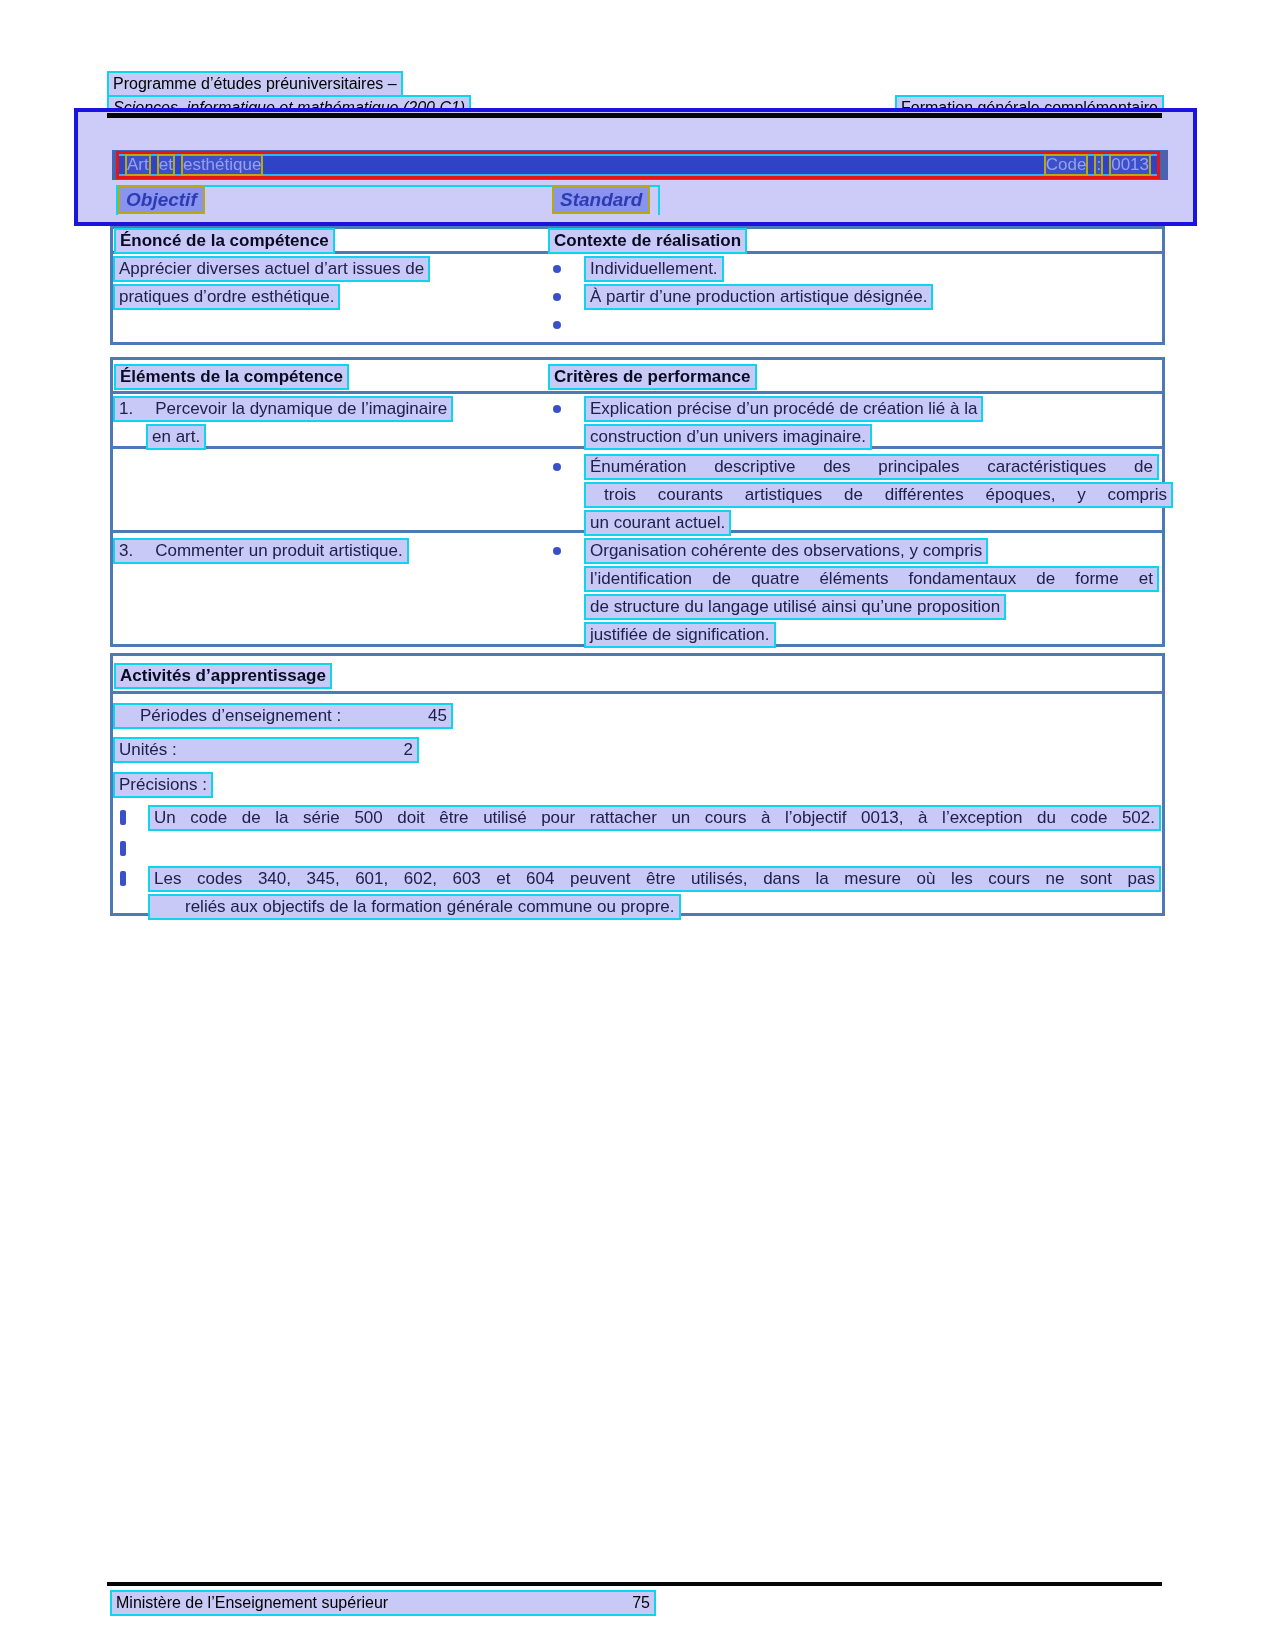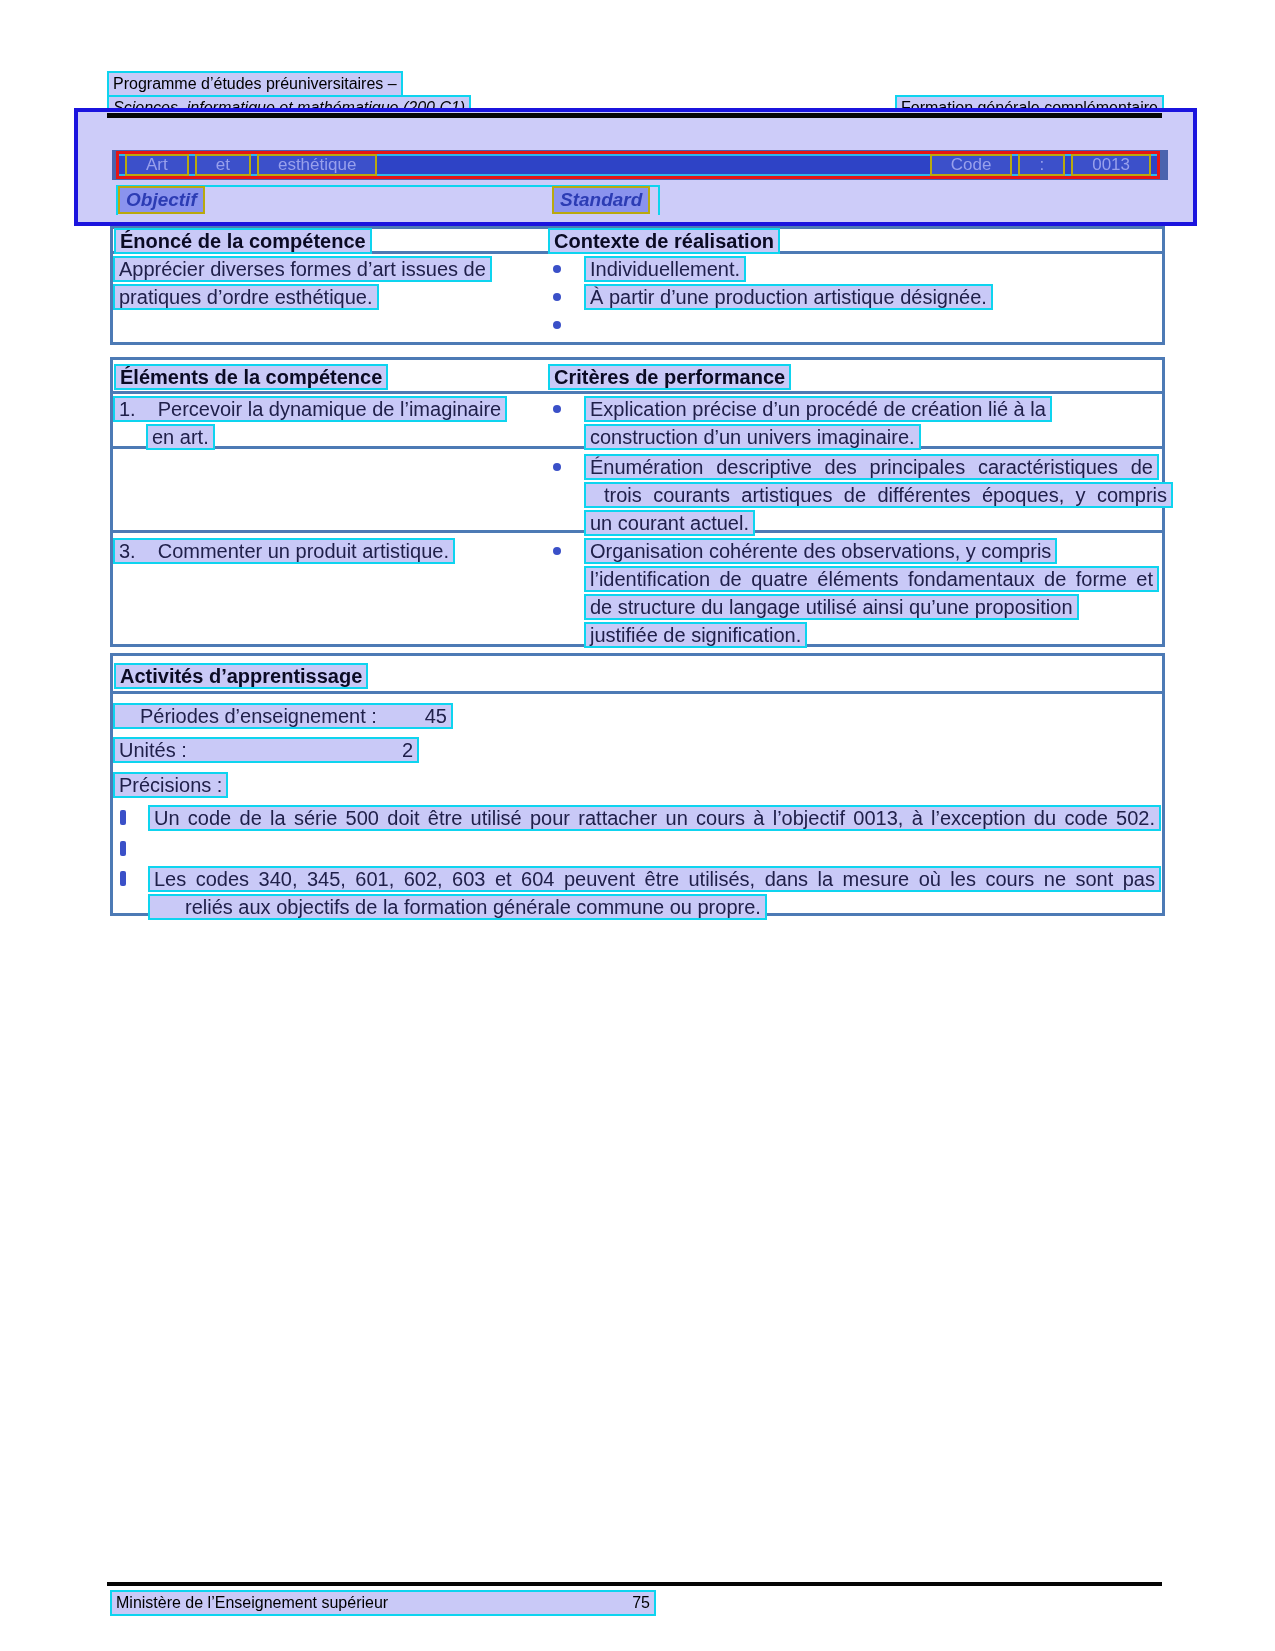--- a/index.html
+++ b/index.html
@@ -3,21 +3,21 @@
 <meta charset="utf-8">
 <style>
   html,body{margin:0;padding:0;background:#ffffff;}
   #page{
     position:relative;width:1275px;height:1651px;background:#ffffff;
     font-family:"Liberation Sans",sans-serif;overflow:hidden;
   }
   .abs{position:absolute;}
   
   .hl{
-    position:absolute;height:22px;line-height:22px;font-size:20px;
+    position:absolute;height:22px;line-height:22px;font-size:17px;
     background:var(--highlight_fill,#c9c9f7);
     border:2px solid var(--highlight_border,#0ed4ef);
     padding:0 4px;white-space:nowrap;color:#20204a;
   }
   .hdr{font-weight:bold;color:#0a0a23;}
   .meta{color:#000000;font-size:16px;}
   .ital{font-style:italic;}
   .just{white-space:normal;text-align:justify;text-align-last:justify;overflow:hidden;}
   .numgap{display:inline-block;width:22px;}
   
@@ -35,21 +35,21 @@
     border:3px solid var(--title_bar_outline,#e51515);
   }
   #titlebar-cyan{
     position:absolute;inset:0;
     border-top:2px solid #2bb7ec;border-bottom:2px solid #2bb7ec;
     display:flex;align-items:center;justify-content:space-between;padding:0 6px;
   }
   .wgroup{display:flex;gap:6px;align-items:center;}
   .wbox{
     border:2px solid var(--word_box_border,#b9a90f);
-    color:#98a0ec;font-size:17px;line-height:18px;padding:0 19px;
+    color:#98a0ec;font-size:17px;line-height:18px;padding:0 0;
     background:rgba(255,255,255,0.07);white-space:nowrap;
   }
   
   #objstd-cyan{
     left:116px;top:185px;width:540px;height:28px;
     border:2px solid var(--highlight_border,#0ed4ef);border-bottom:none;
   }
   .objbox{
     position:absolute;height:24px;line-height:24px;font-size:19px;
     font-weight:bold;font-style:italic;color:#2c3cb4;
@@ -95,21 +95,21 @@
 
   <div id="objstd-cyan" class="abs"></div>
   <div class="objbox" style="left:118px;top:186px;">Objectif</div>
   <div class="objbox" style="left:552px;top:186px;">Standard</div>
 
   <div class="abs tbl" style="left:110px;top:226px;width:1049px;height:113px;">
     <div class="sep" style="top:22px;"></div>
   </div>
   <div class="hl hdr" style="left:114px;top:228px;">Énoncé de la compétence</div>
   <div class="hl hdr" style="left:548px;top:228px;">Contexte de réalisation</div>
-  <div class="hl" style="left:113px;top:256px;">Apprécier diverses formes d’art issues de</div>
+  <div class="hl" style="left:113px;top:256px;">Apprécier diverses actuel d’art issues de</div>
   <div class="hl" style="left:113px;top:284px;">pratiques d’ordre esthétique.</div>
   <div class="dot" style="left:553px;top:265px;"></div>
   <div class="hl" style="left:584px;top:256px;">Individuellement.</div>
   <div class="dot" style="left:553px;top:293px;"></div>
   <div class="hl" style="left:584px;top:284px;">À partir d’une production artistique désignée.</div>
   <div class="dot" style="left:553px;top:321px;"></div>
   <div class="hl" style="left:584px;top:312px;margin-top:47px;">À l’occasion d’un commentaire écrit d’environ 750 mots.</div>
 
   <div class="abs tbl" style="left:110px;top:357px;width:1049px;height:284px;">
     <div class="sep" style="top:31px;"></div>

